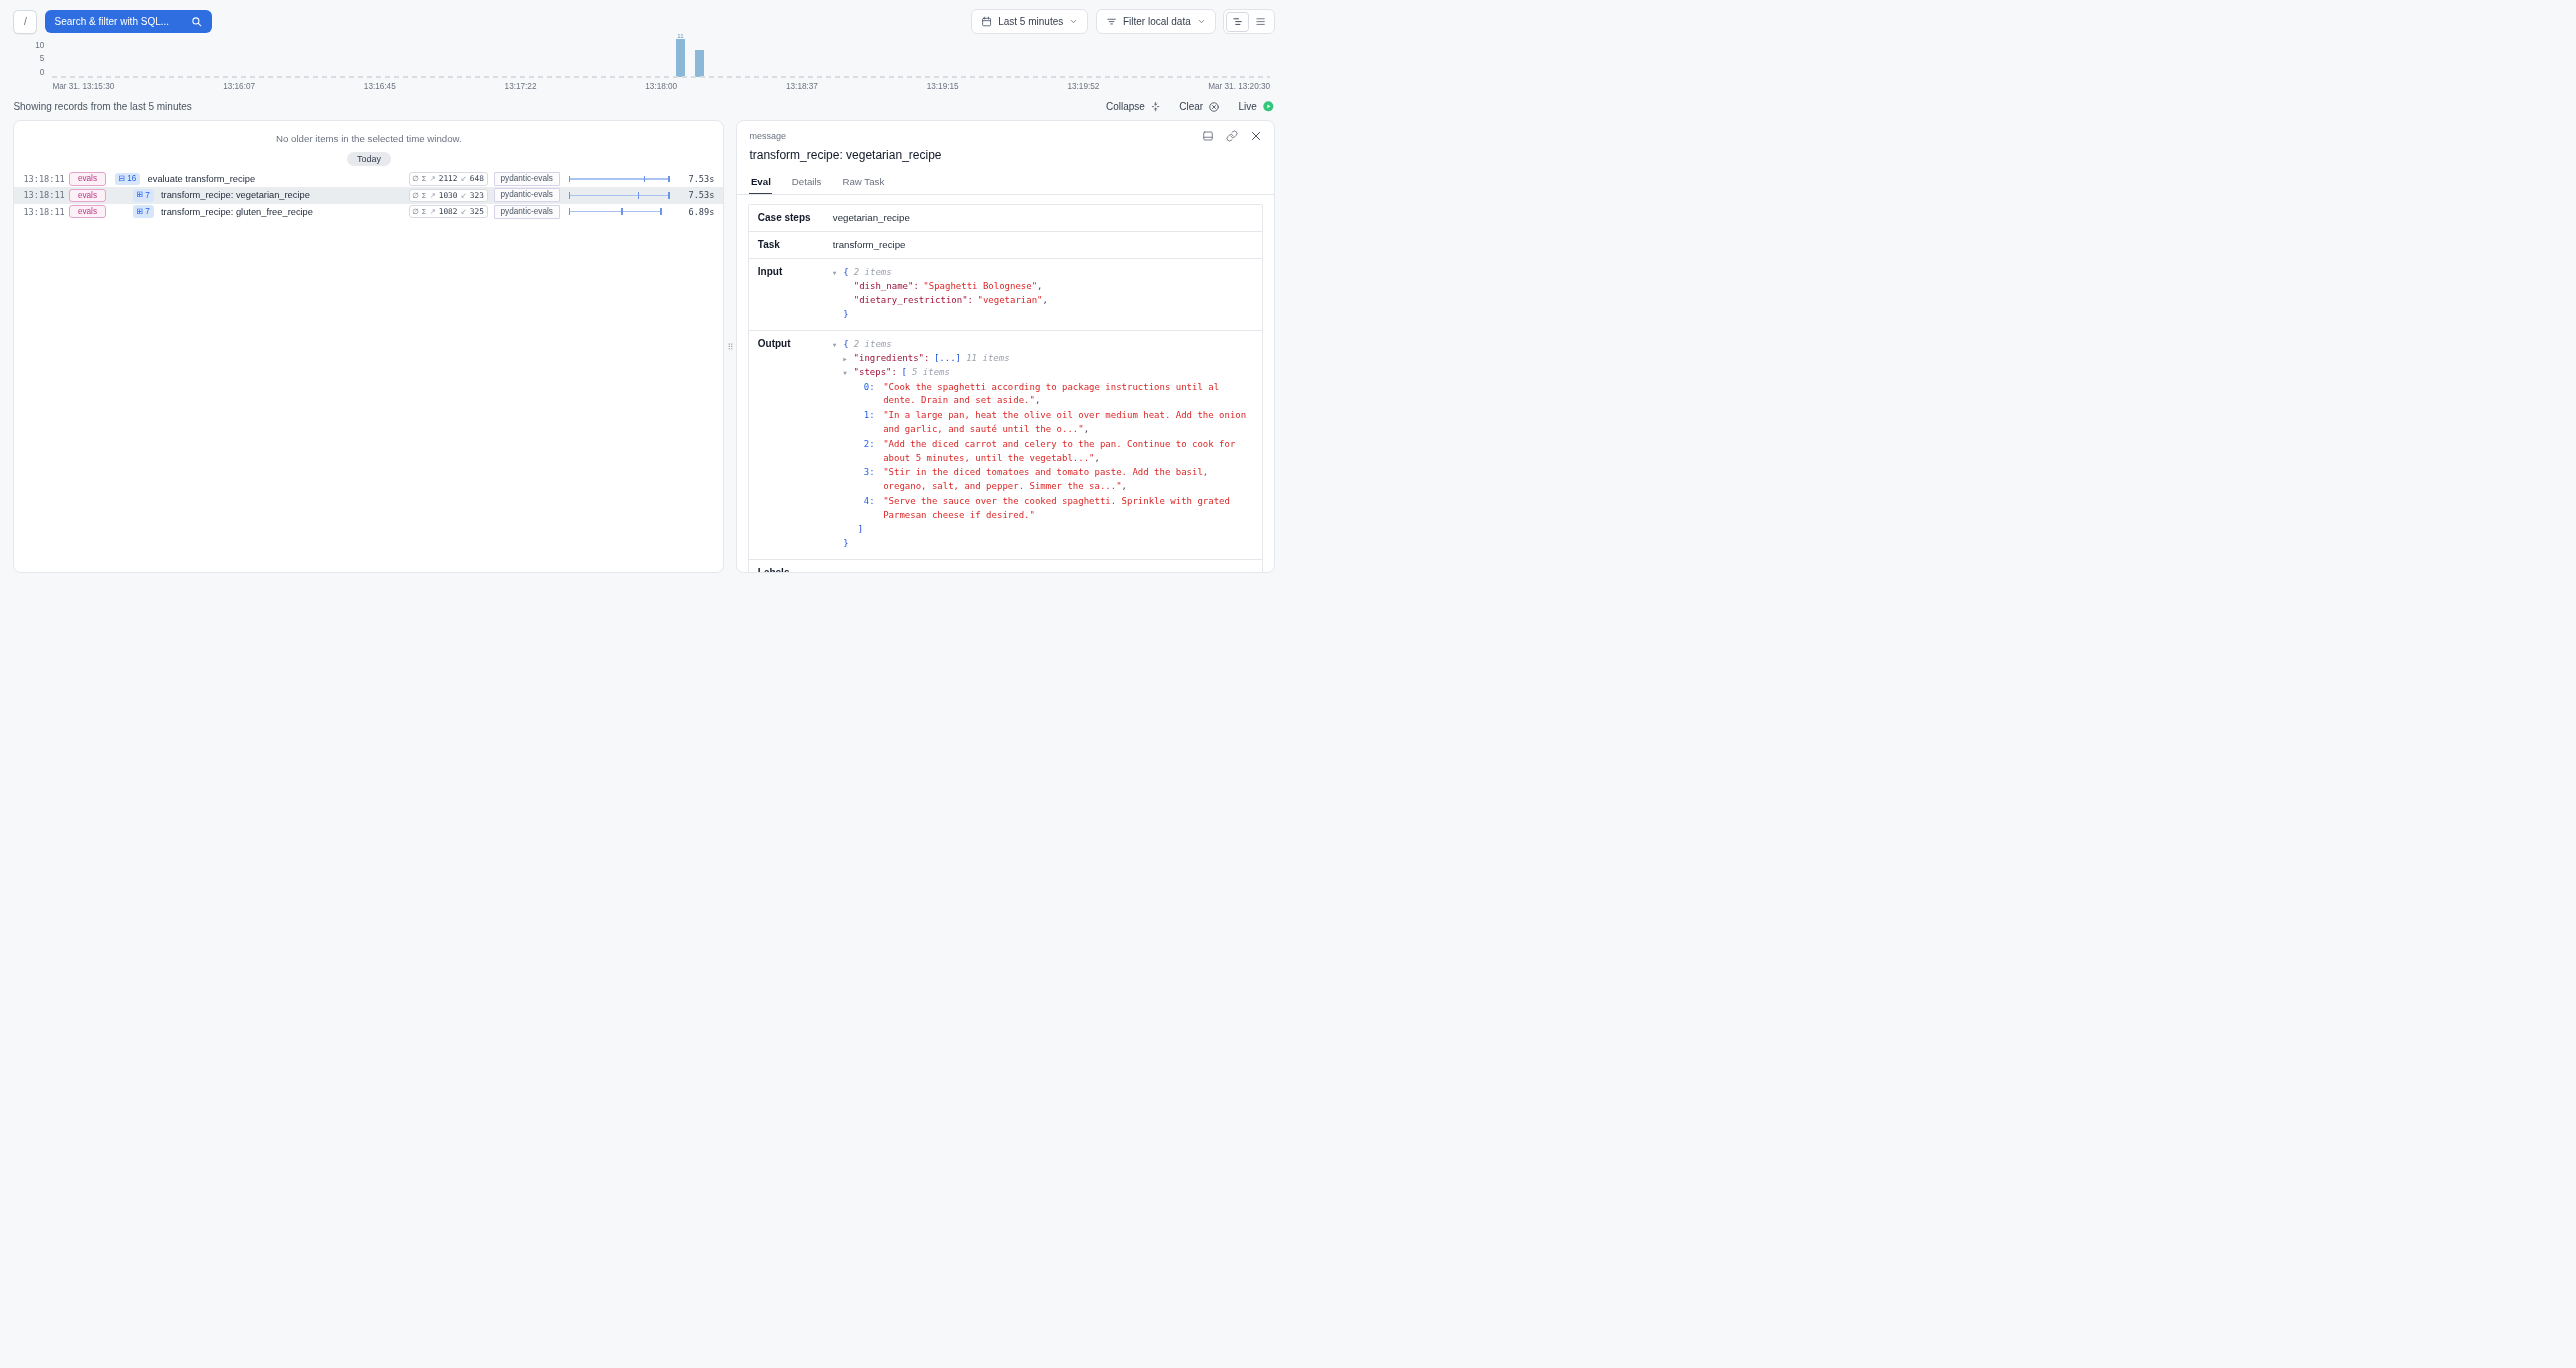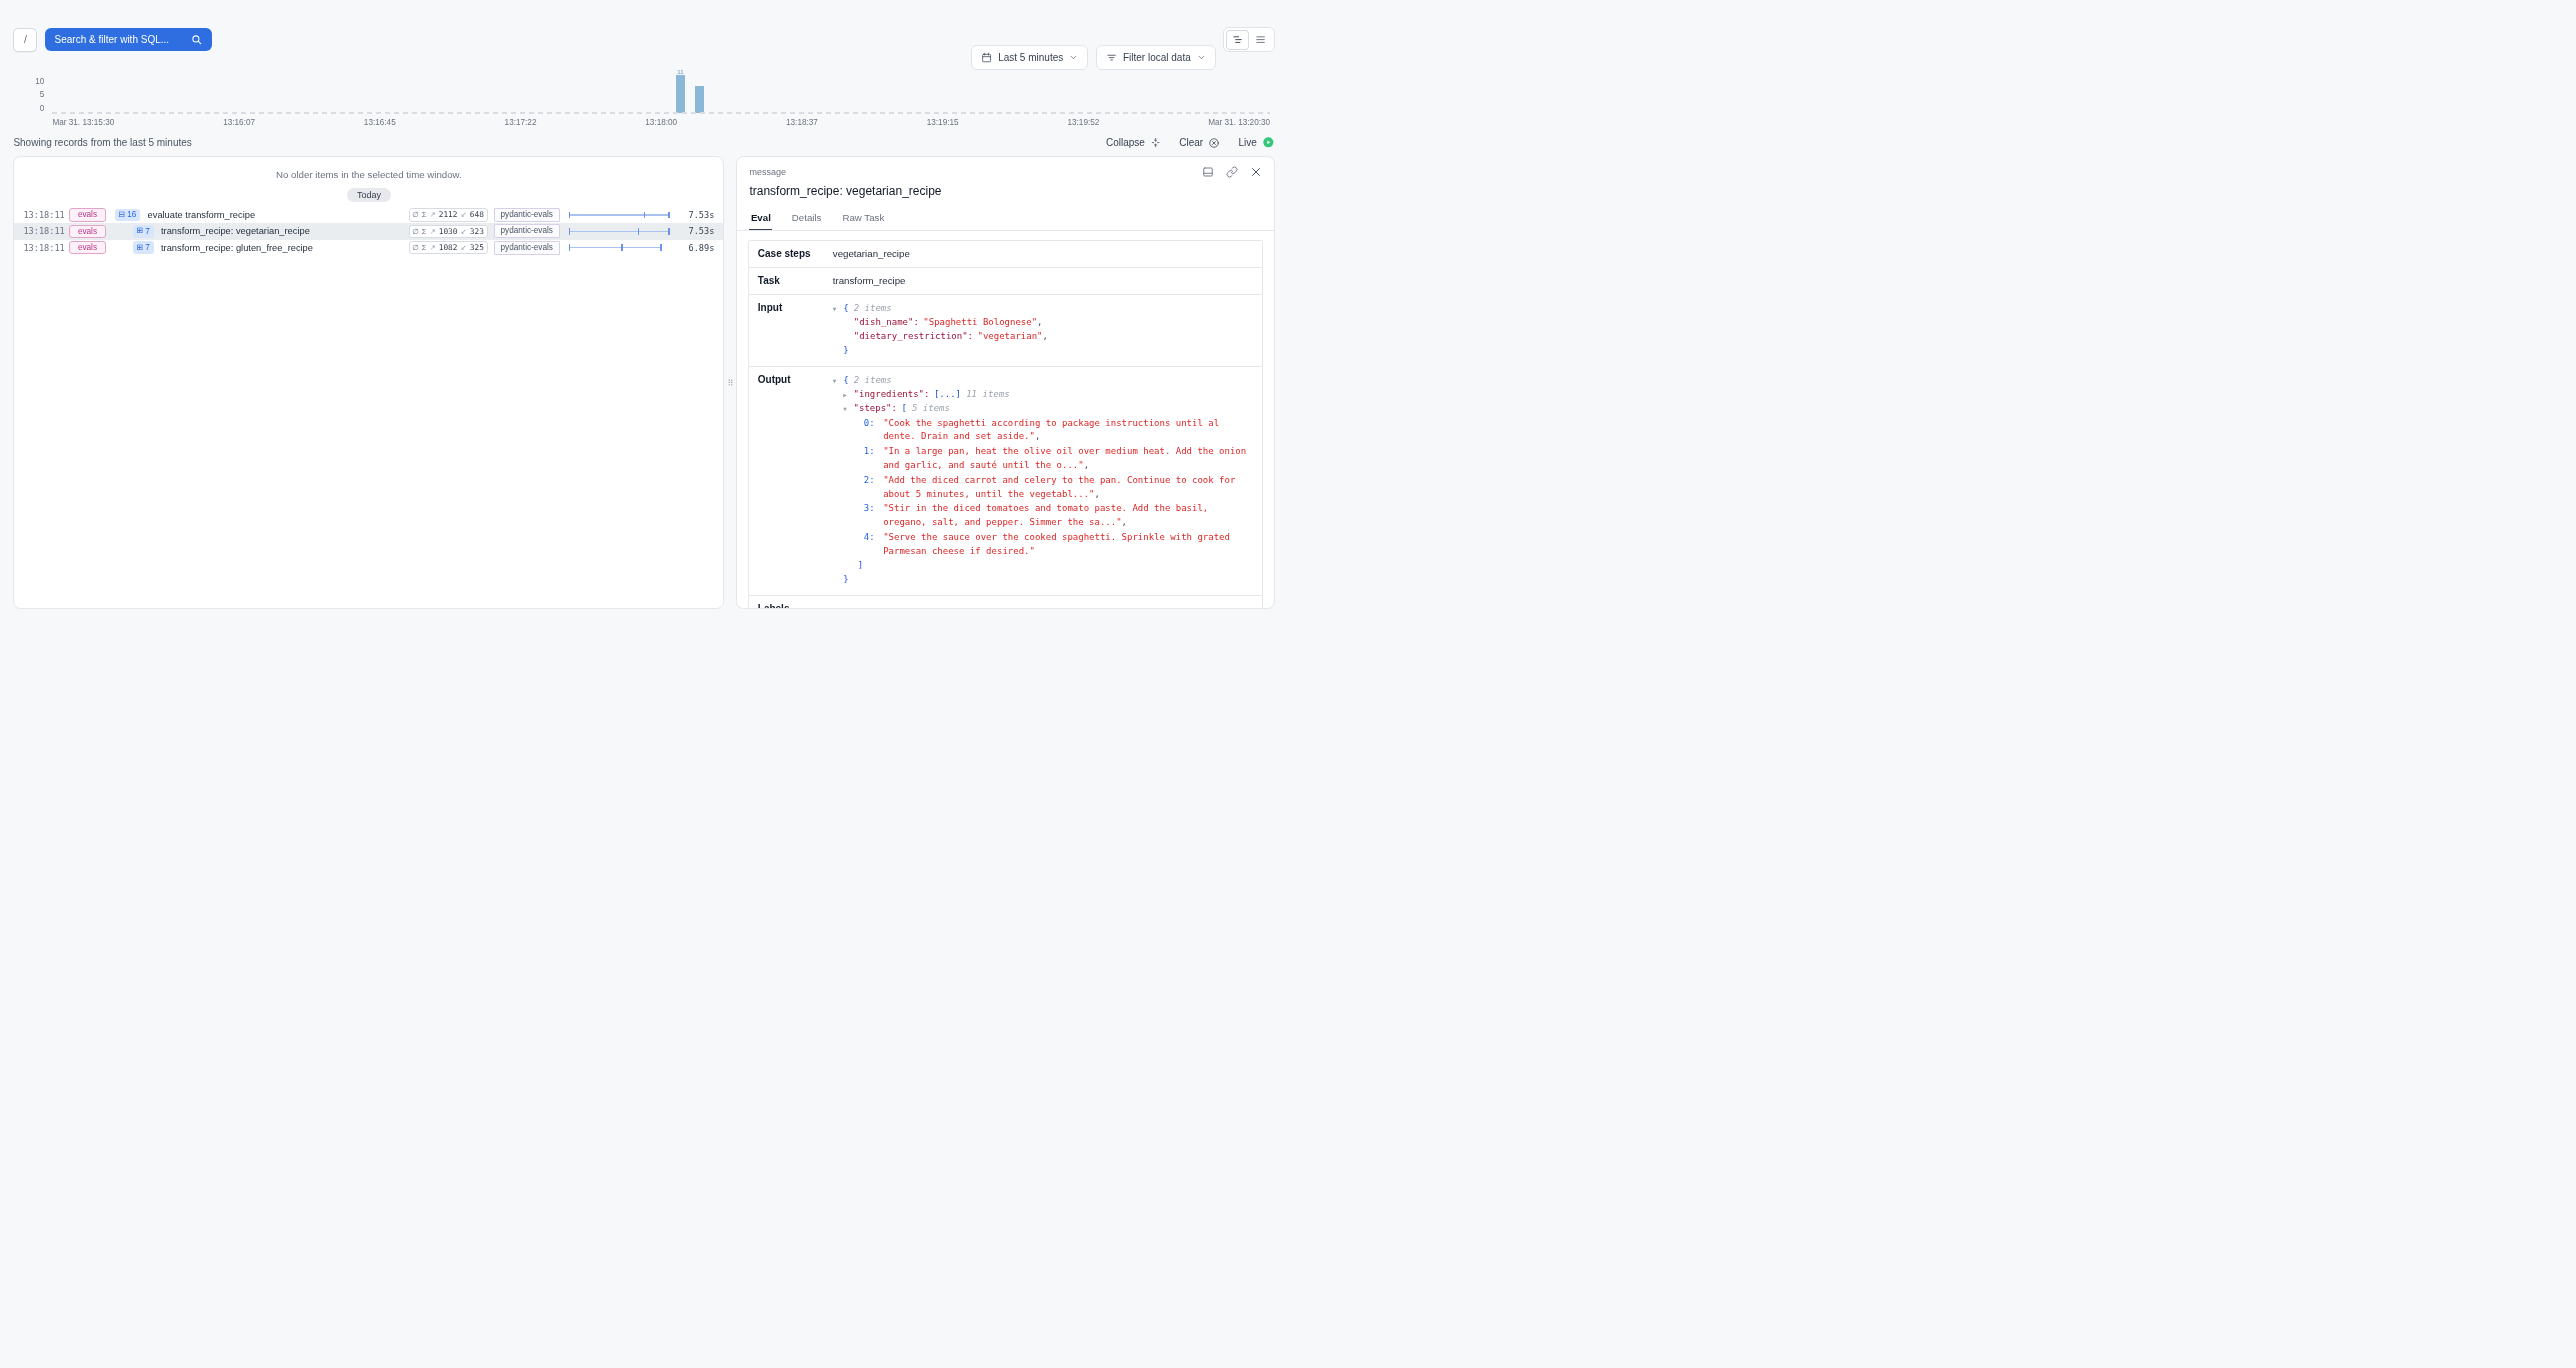--- a/index.html
+++ b/index.html
@@ -14,21 +14,21 @@
   
   .topbar { display:flex; align-items:center; justify-content:space-between; padding:9px 13.4px 4.5px; }
   .topbar-left { display:flex; align-items:center; gap:7.5px; }
   .key-box { width:24px; height:24px; background:#fff; border:0.7px solid #d6dae0; border-radius:5.2px;
              display:flex; align-items:center; justify-content:center; color:#6b7280; font-size:10.4px;
              box-shadow:0 0.7px 0.7px rgba(0,0,0,.04); }
   .search-btn { display:flex; align-items:center; gap:22.4px; background:#2e6ee0; color:#fff; border:none;
                 border-radius:6px; padding:6px 9.7px; font-size:10px; font-family:inherit; cursor:pointer; }
   .topbar-right { display:flex; align-items:center; gap:7.5px; }
   .dd-btn { display:flex; align-items:center; gap:6px; background:#fff; border:0.7px solid #e0e3e8; border-radius:6px;
-            padding:6px 9px; font-size:10px; color:#374151; font-family:inherit; cursor:pointer;margin-top:36px; }
+            padding:6px 9px; font-size:10px; color:#374151; font-family:inherit; cursor:pointer; }
   .dd-btn svg, .search-btn svg { display:block; }
   .view-toggle { display:flex; align-items:center; background:#fff; border:0.7px solid #e0e3e8; border-radius:6px; padding:1.5px; }
   .view-btn { border:none; background:transparent; padding:4.5px 6px; border-radius:4.5px; cursor:pointer; display:flex; }
   .view-btn.active { box-shadow:inset 0 0 0 0.7px #c9ced6; background:#fff; }
   
   .chart { position:relative; margin:1.5px 13.4px 0; height:54px; }
   .y-tick { position:absolute; left:0; width:31px; text-align:right; font-size:8.2px; color:#6b7280; }
   .y-10 { top:1px; } .y-5 { top:14px; } .y-0 { top:28px; }
   .plot { position:absolute; left:39px; right:4.5px; top:3px; height:34px; }
   .plot::after { content:""; position:absolute; left:0; right:0; bottom:-0.7px; height:2.2px;

